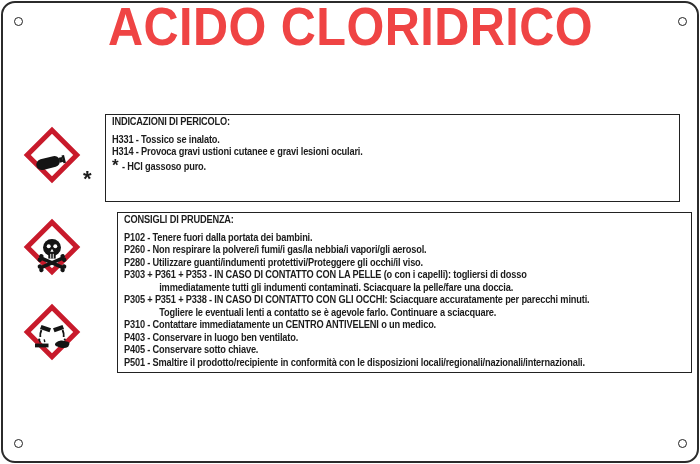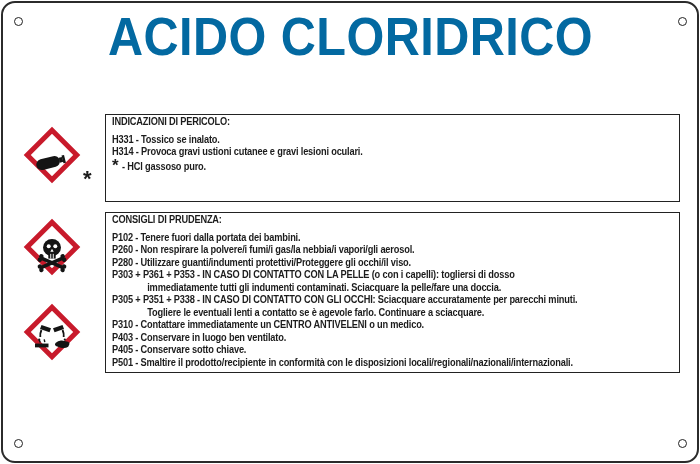--- a/index.html
+++ b/index.html
@@ -15,23 +15,23 @@
   .hole {
     position: absolute; width: 9px; height: 9px;
     border: 1.8px solid #222; border-radius: 50%; background: #fff;
   }
   .hole.tl { left: 13.5px; top: 16.5px; }
   .hole.tr { left: 677.5px; top: 16.5px; }
   .hole.bl { left: 13.5px; top: 438.5px; }
   .hole.br { left: 677.5px; top: 438.5px; }
 
   .title {
-    position: absolute; left: 0; top: 10px; width: 700px; height: 52px;
+    position: absolute; left: 0; top: 0; width: 700px; height: 52px;
     display: flex; align-items: center; justify-content: center;
-    font-size: 54px; font-weight: bold; color: #0369a1;
+    font-size: 54px; font-weight: bold; color: #ef4444;
     white-space: nowrap; letter-spacing: 0.5px;
   }
   .title .scale { transform: scaleX(0.9); transform-origin: 50% 50%; }
 
   
   .diamond {
     position: absolute; width: 40px; height: 40px;
     border: 5px solid #c81a2b; background: #fff;
     transform: rotate(45deg);
   }
@@ -47,21 +47,21 @@
 
   
   .tbox {
     position: absolute; left: 105px; width: 575px;
     border: 1.5px solid #222; background: #fff;
     padding: 0 6px; overflow: hidden;
     color: #1c1c1c; font-weight: bold;
     font-size: 10.5px; line-height: 12.5px; letter-spacing: -0.2px;
   }
   .box1 { top: 114px; height: 88px; }
-  .box2 { top: 212px; height: 161px; }
+  .box2 { top: 212px; height: 161px; margin-left: 12px; }
   .tbox .hdr { margin-bottom: 5px; }
   .tbox .ln, .tbox .hdr {
     white-space: nowrap; transform: scaleX(0.88); transform-origin: 0 50%;
   }
   .tbox .ln.indent { padding-left: 40px; }
   .noteln { display: flex; align-items: flex-start; margin-top: 2px; }
   .noteln .star { font-size: 17px; line-height: 12px; margin-right: 4px; }
 
   .footer {
     position: absolute; left: 105px; top: 428px;

